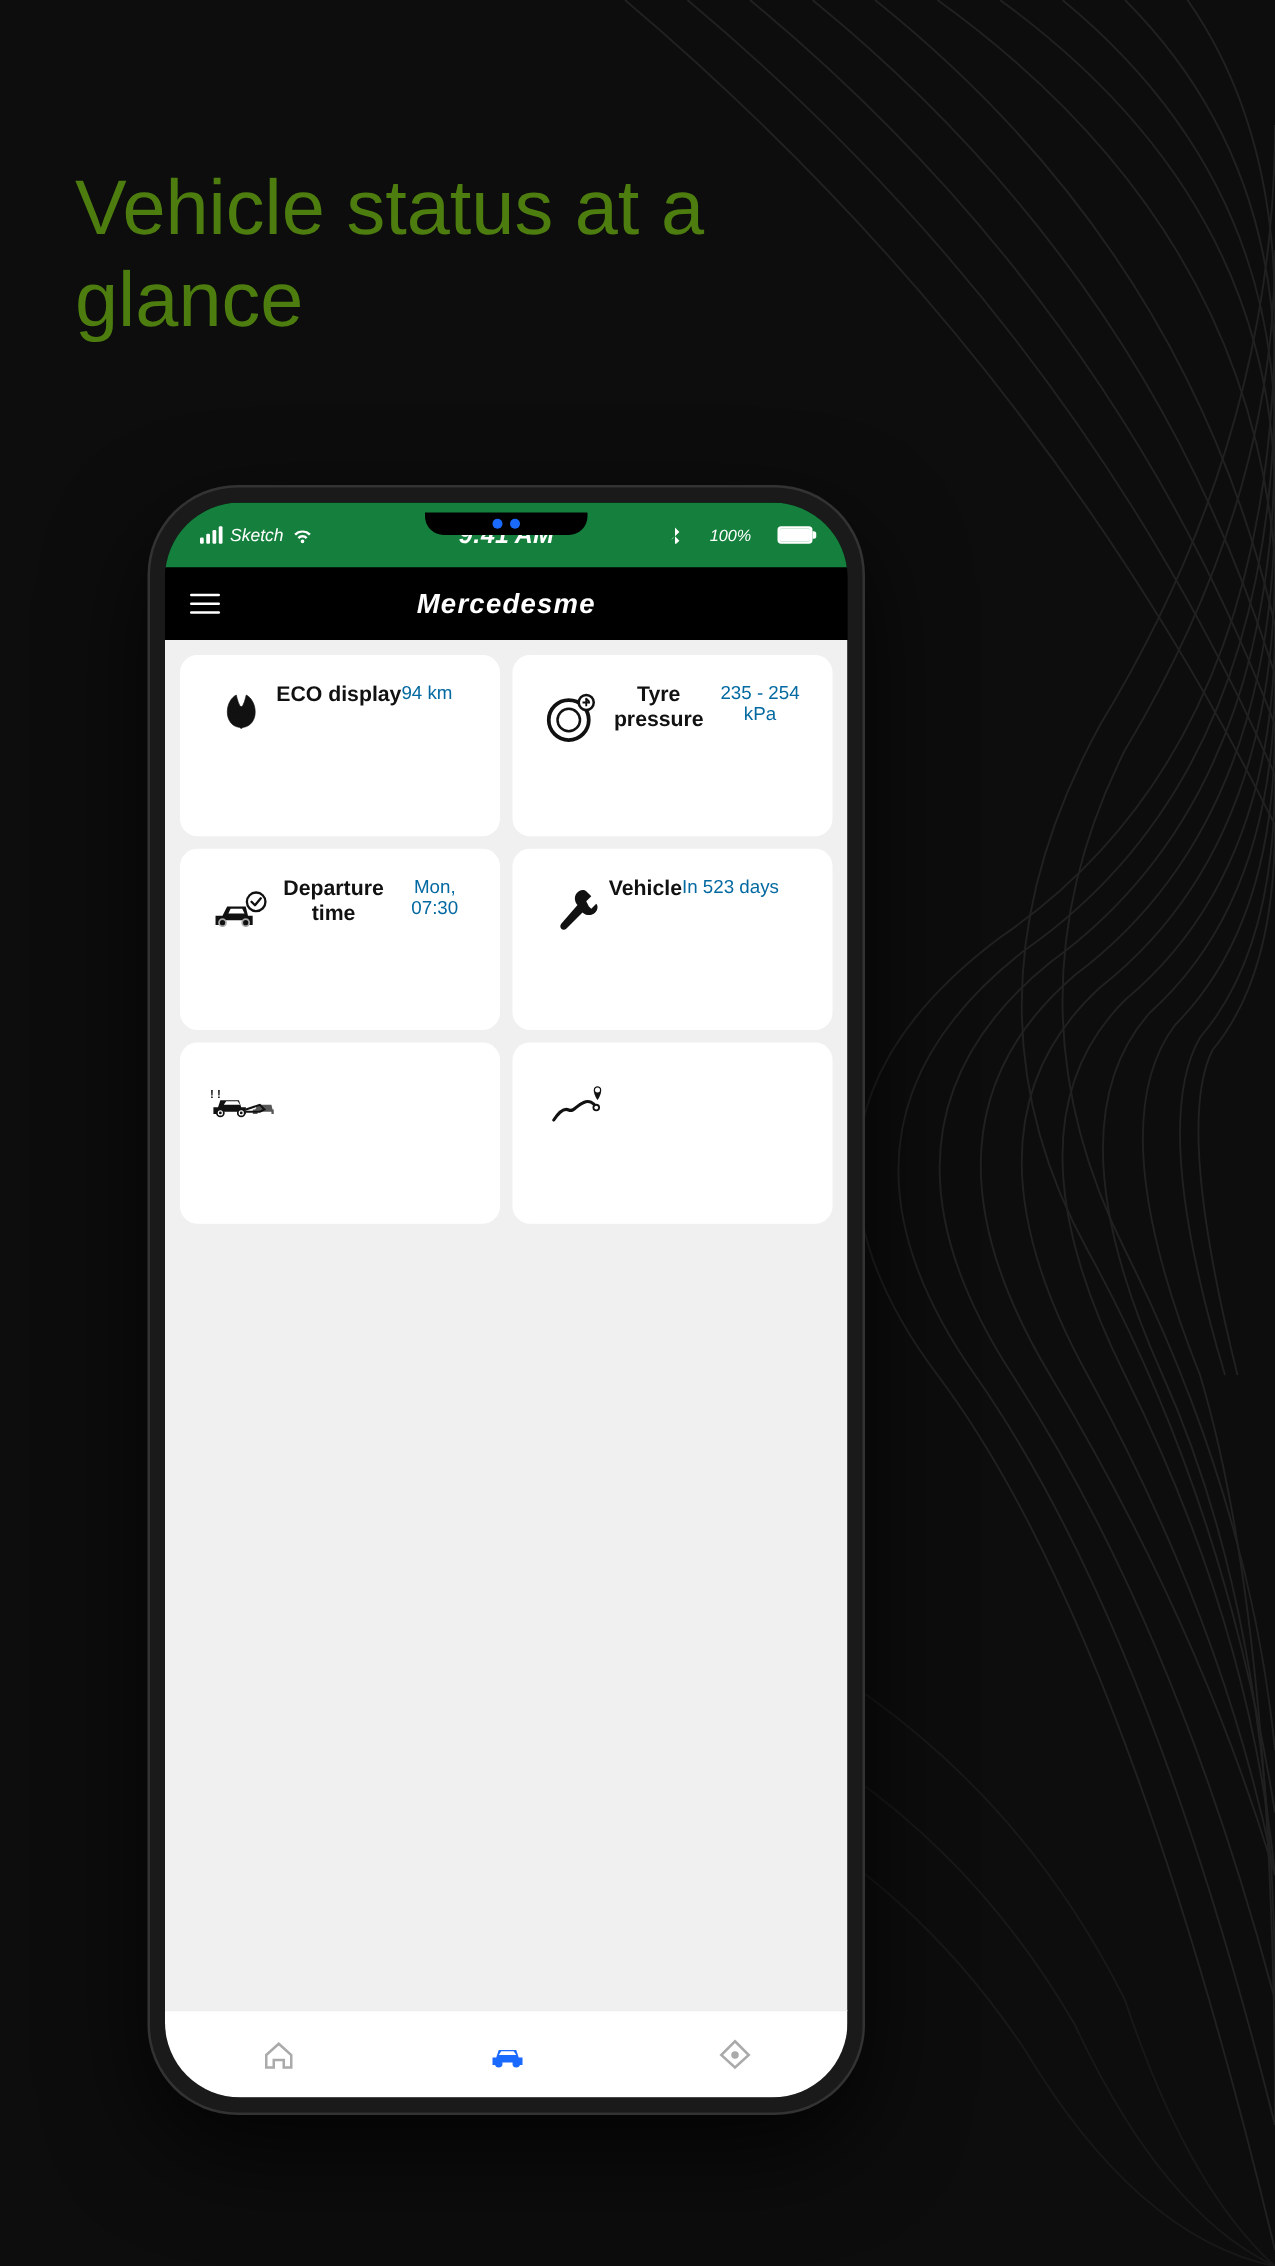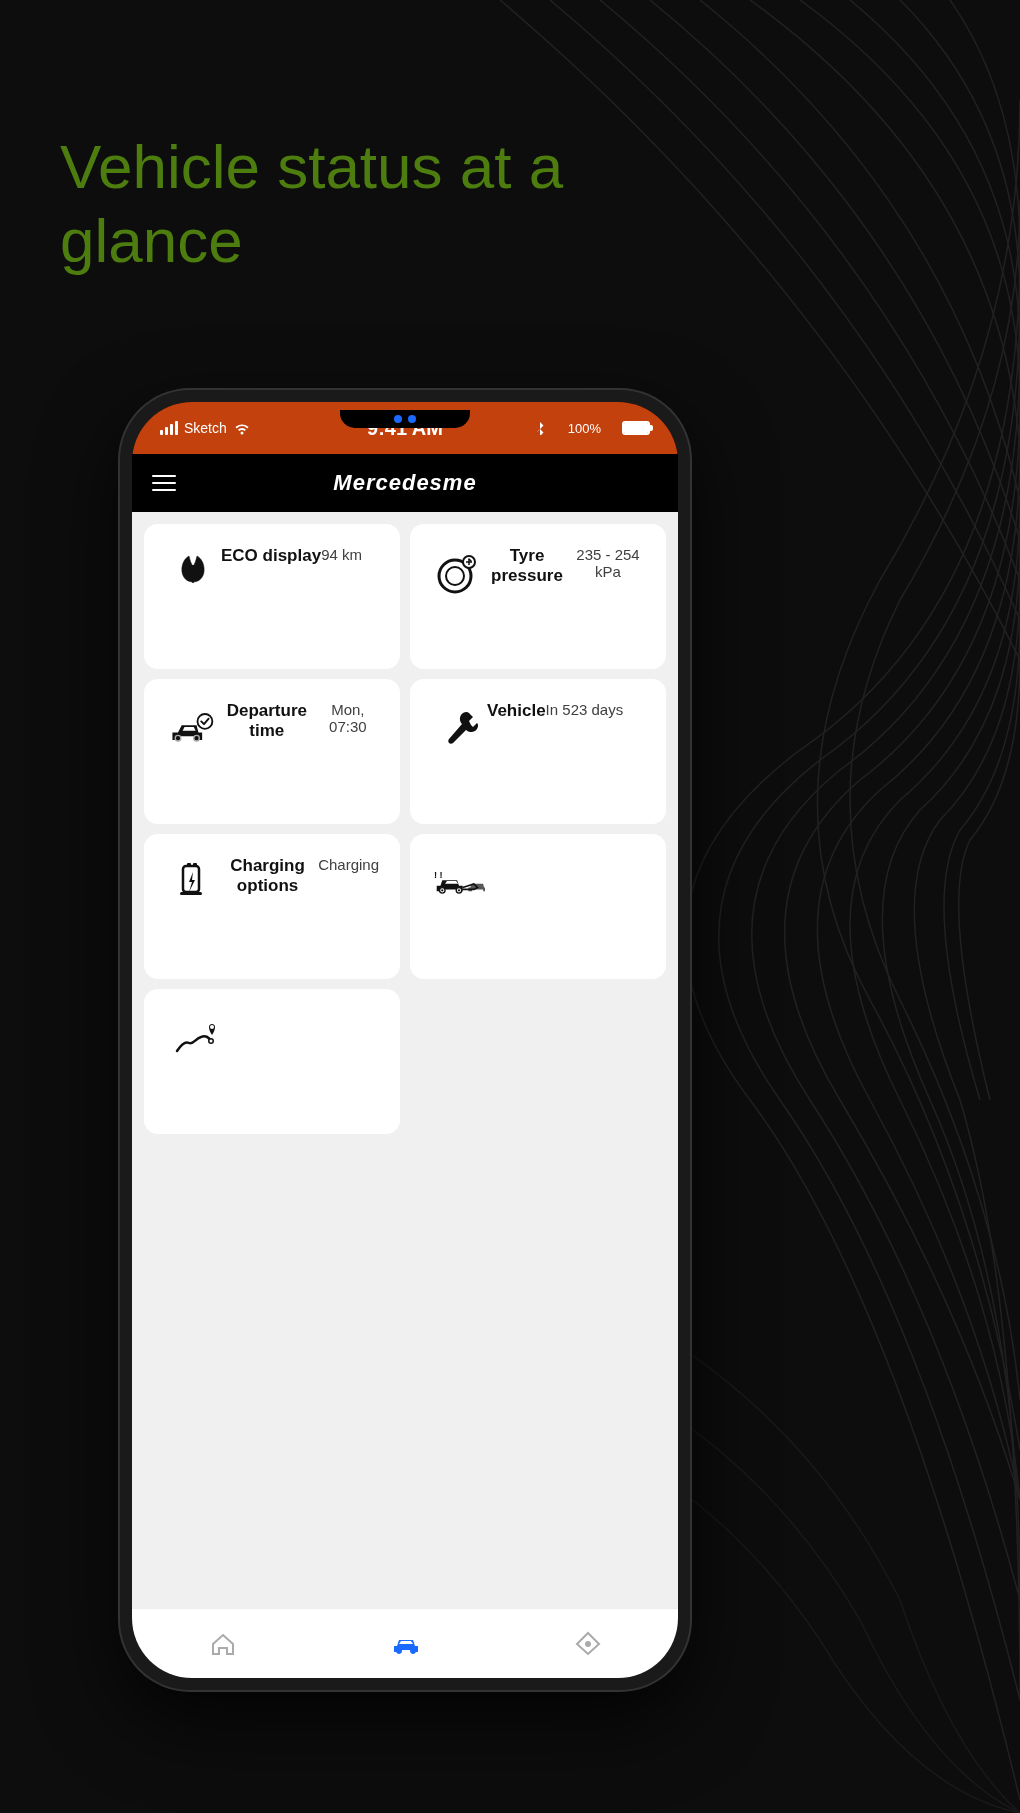--- a/index.html
+++ b/index.html
@@ -52,27 +52,28 @@
       left: 12px;
       right: 12px;
       bottom: 12px;
       background: #000;
       border-radius: 60px;
       overflow: hidden;
     }
 
     
     .status-bar {
-      background: #c2410c;
+      background: #15803d;
       height: 52px;
       display: flex;
       align-items: center;
       justify-content: space-between;
       padding: 0 28px;
       position: relative;
+      font-style: italic;
     }
 
     .status-left {
       display: flex;
       align-items: center;
       gap: 6px;
       color: white;
       font-size: 14px;
       font-weight: 500;
     }
@@ -230,21 +231,21 @@
     .card-title {
       font-size: 17px;
       font-weight: 600;
       color: #111;
       margin-bottom: 6px;
       text-align: center;
     }
 
     .card-subtitle {
       font-size: 15px;
-      color: #404040;
+      color: #0369a1;
       text-align: center;
     }
 
     
     .bottom-nav {
       background: #fff;
       height: 70px;
       display: flex;
       align-items: center;
       justify-content: space-around;
@@ -400,37 +401,20 @@
             <div class="card-icon">
               <svg viewBox="0 0 52 48" fill="none" xmlns="http://www.w3.org/2000/svg">
 
                 <path d="M36 10 C34 8 30 9 28 12 C26 15 27 19 29 21 L16 36 C15 37 15 39 16 40 C17 41 19 41 20 40 L33 27 C35 29 39 30 42 28 C45 26 46 22 44 20 L40 24 L38 22 L36 18 L40 14 C38 12 37 11 36 10 Z" fill="#111"></path>
               </svg>
             </div>
             <div class="card-title">Vehicle</div>
             <div class="card-subtitle">In 523 days</div>
           </div>
 
-          <div class="grid-card">
-            <div class="card-icon">
-              <svg viewBox="0 0 52 48" fill="none" xmlns="http://www.w3.org/2000/svg">
-
-                <rect x="18" y="8" width="16" height="26" rx="3" stroke="#111" stroke-width="2.5" fill="none"></rect>
-
-                <rect x="22" y="5" width="4" height="4" rx="1" fill="#111"></rect>
-                <rect x="28" y="5" width="4" height="4" rx="1" fill="#111"></rect>
-
-                <path d="M28 14 L24 24 L27 24 L24 34 L30 22 L27 22 Z" fill="#111"></path>
-
-                <rect x="15" y="34" width="22" height="3" rx="1.5" fill="#111"></rect>
-              </svg>
-            </div>
-            <div class="card-title">Charging options</div>
-            <div class="card-subtitle">Charging</div>
-          </div>
 
           <div class="grid-card">
             <div class="card-icon">
               <svg viewBox="0 0 56 36" fill="none" xmlns="http://www.w3.org/2000/svg">
 
                 <path d="M4 22 L4 28 L8 28 L8 26 L26 26 L26 28 L32 28 L32 22 L28 22 L26 16 L14 16 L10 16 L8 22 Z" fill="#111"></path>
                 <path d="M13 20 L15 17 L25 17 L27 20 Z" fill="white"></path>
                 <circle cx="10" cy="27" r="3" stroke="#111" stroke-width="1.5" fill="white"></circle>
                 <circle cx="10" cy="27" r="1.2" fill="#111"></circle>
                 <circle cx="28" cy="27" r="3" stroke="#111" stroke-width="1.5" fill="white"></circle>

